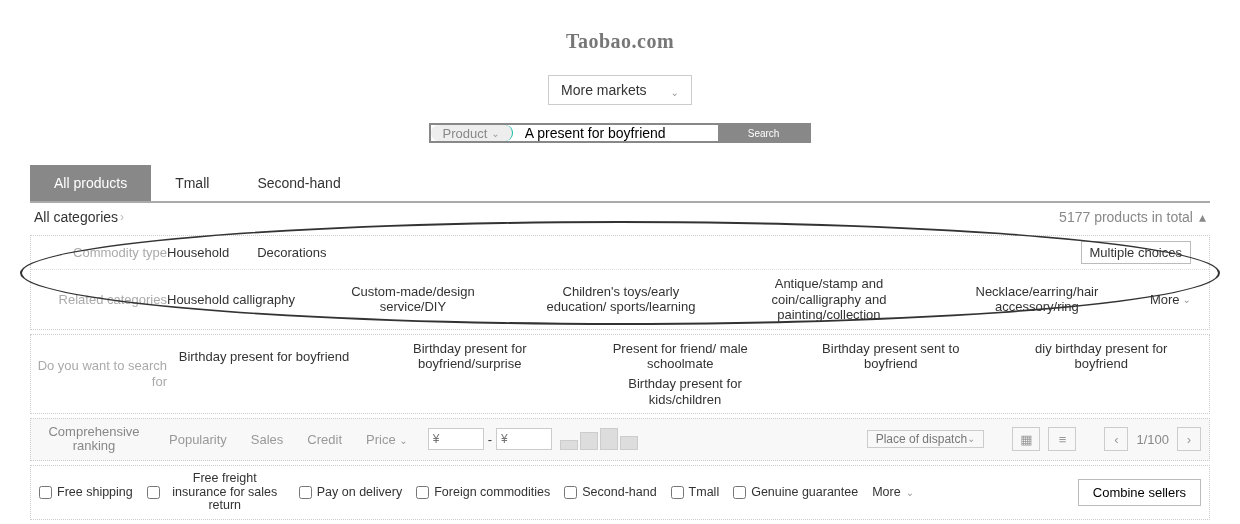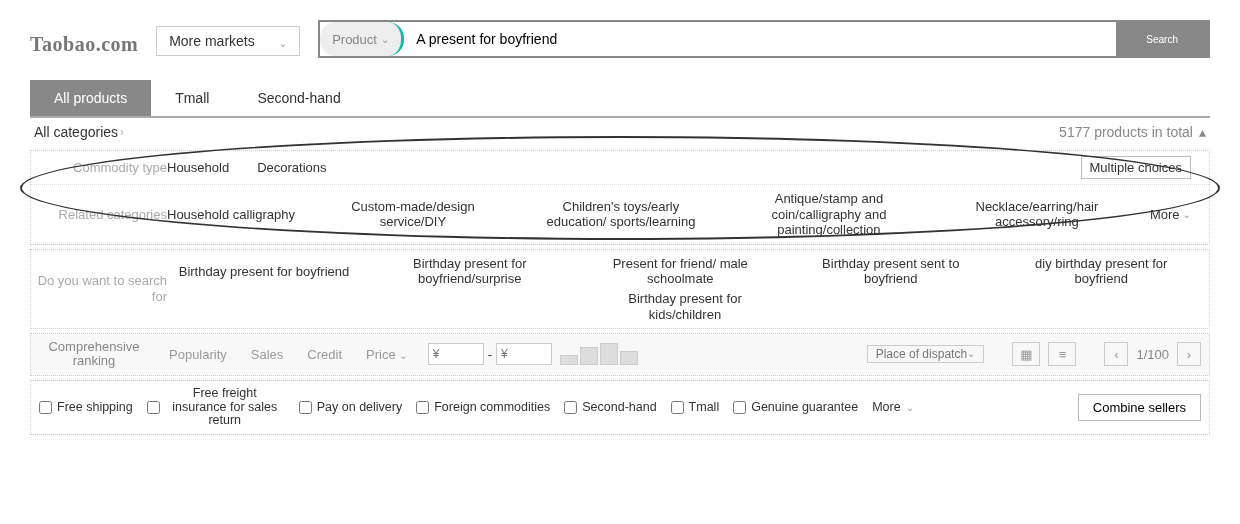--- a/index.html
+++ b/index.html
@@ -9,20 +9,21 @@
     color: #333;
     background: #fff;
     width: 1240px;
     padding: 20px 30px;
   }
   .header-row {
     display: flex;
     align-items: center;
     gap: 18px;
     margin-bottom: 22px;
+    flex-direction: column;
   }
   .logo {
     font-family: Georgia, serif;
     font-size: 20px;
     font-weight: bold;
     color: #777;
     letter-spacing: 0.5px;
     margin-top: 10px;
   }
   .more-markets {
@@ -42,28 +43,28 @@
     border: 2px solid #888;
     height: 38px;
   }
   .search-scope {
     background: #eee;
     padding: 0 12px;
     display: flex;
     align-items: center;
     gap: 4px;
     color: #888;
-    border-right: 3px solid #14b8a6;
+    border-right: 1px solid #14b8a6;
     cursor: pointer;
     border-radius: 16px;
   }
   .search-input {
     flex: 1;
     border: none;
-    padding: 8px 12px;
+    padding: 0 12px;
     font-size: 14px;
     outline: none;
   }
   .search-btn {
     background: #888;
     color: #fff;
     border: none;
     padding: 0 30px;
     font-size: 10px;
     cursor: pointer;

